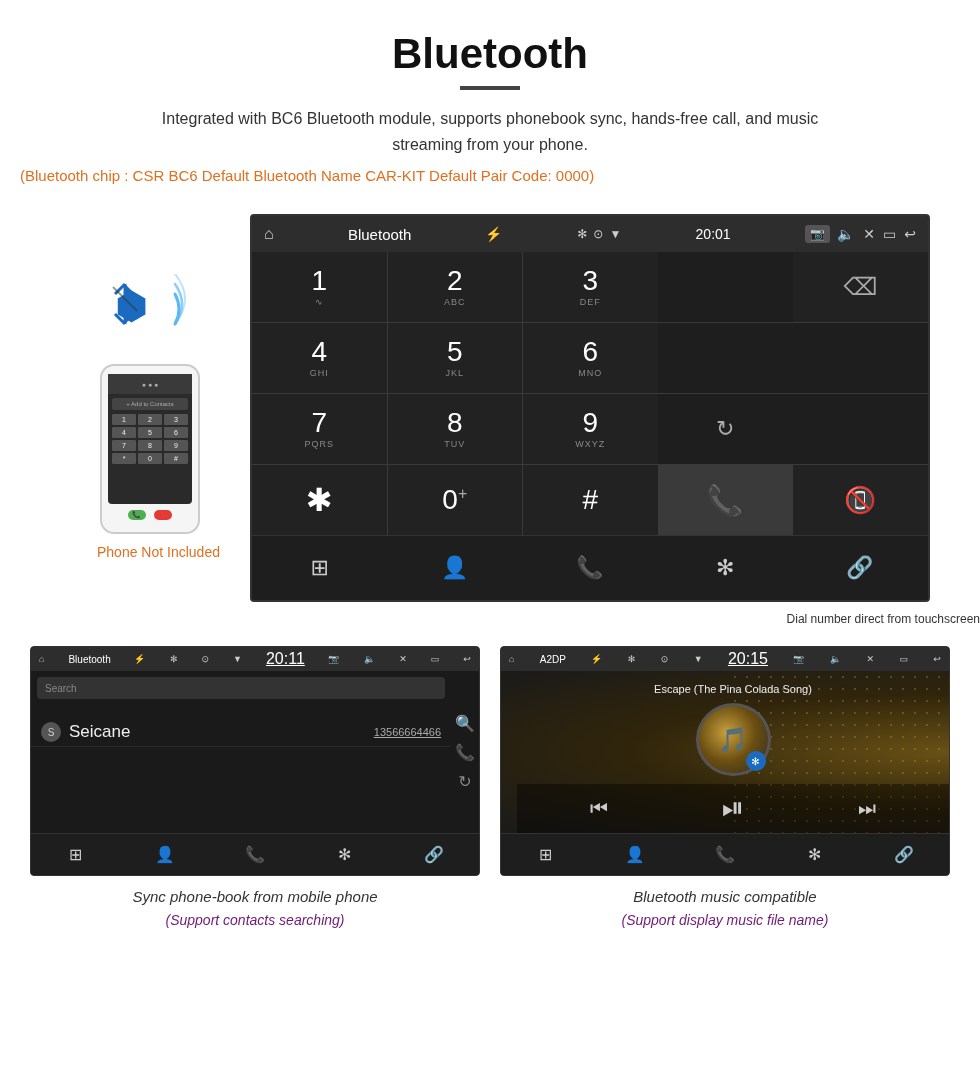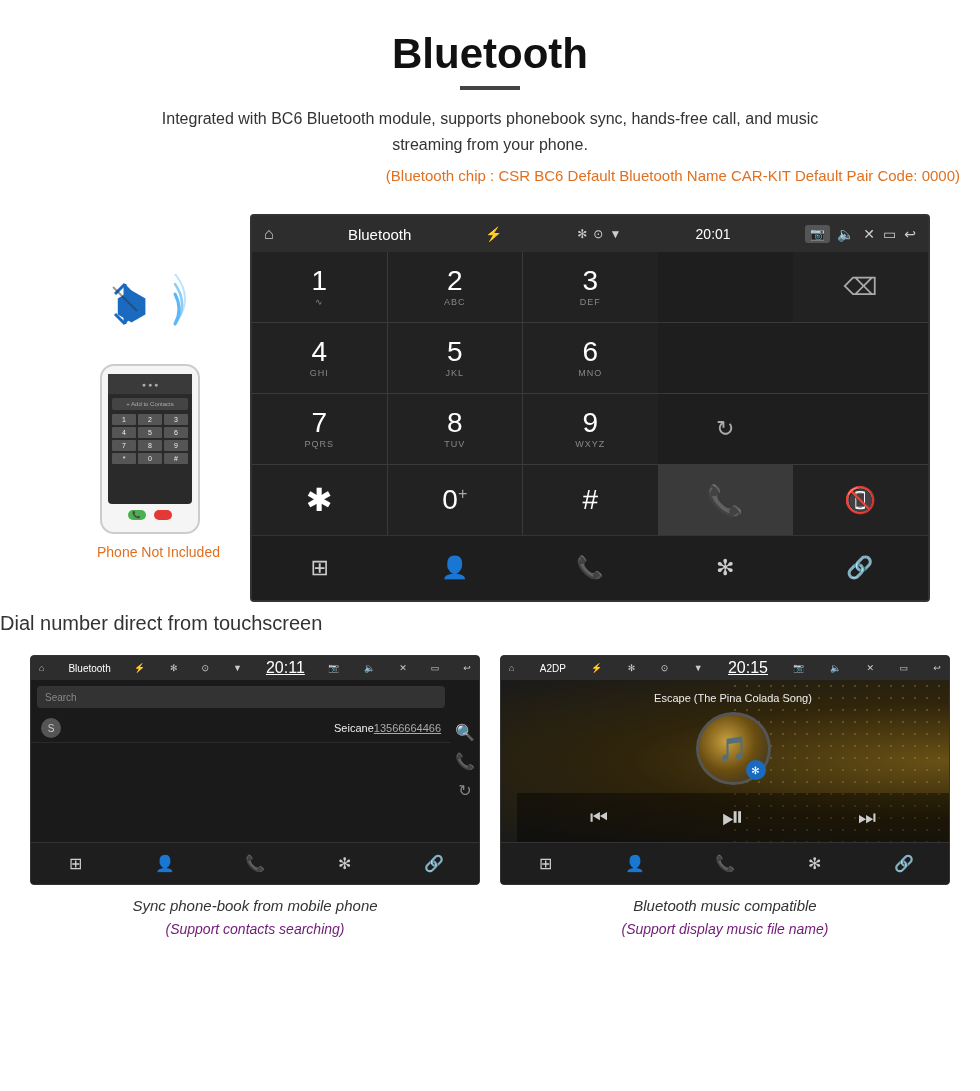--- a/index.html
+++ b/index.html
@@ -32,21 +32,21 @@
     .page-desc {
       font-size: 16px;
       color: #333;
       line-height: 1.6;
       max-width: 700px;
       margin: 0 auto 10px;
     }
     .bt-specs {
       font-size: 15px;
       color: #e07020;
-      text-align: right;
+      text-align: left;
       margin-bottom: 20px;
     }
 
     
     .dial-section {
       display: flex;
       justify-content: center;
       align-items: flex-start;
       gap: 0;
       padding: 0 20px;
@@ -275,22 +275,22 @@
       display: flex;
       align-items: center;
       justify-content: center;
       color: #ccc;
       font-size: 22px;
       cursor: pointer;
     }
 
     
     .dial-caption {
-      text-align: left;
-      font-size: 20px;
+      text-align: right;
+      font-size: 12px;
       color: #333;
       margin: 8px 0 20px;
     }
 
     
     .bottom-screenshots {
       display: flex;
       gap: 20px;
       padding: 0 30px;
       margin-bottom: 20px;
@@ -327,20 +327,21 @@
       color: #fff;
       font-size: 16px;
       text-decoration: underline;
     }
 
     
     .phonebook-screen {
       flex: 1;
       display: flex;
       flex-direction: column;
+      gap: 13px;
     }
     .pb-search {
       background: #333;
       margin: 6px;
       border-radius: 4px;
       height: 22px;
       display: flex;
       align-items: center;
       padding: 0 8px;
     }
@@ -361,23 +362,22 @@
       border-radius: 50%;
       display: flex;
       align-items: center;
       justify-content: center;
       font-size: 10px;
       color: #ccc;
       margin-right: 8px;
     }
     .pb-name {
       color: #eee;
-      font-size: 11px;
+      font-size: 17px;
       flex: 1;
-      text-align: right;
     }
     .pb-number {
       color: #aaa;
       font-size: 11px;
       text-decoration: underline;
     }
     .pb-right-icons {
       display: flex;
       flex-direction: column;
       gap: 10px;

